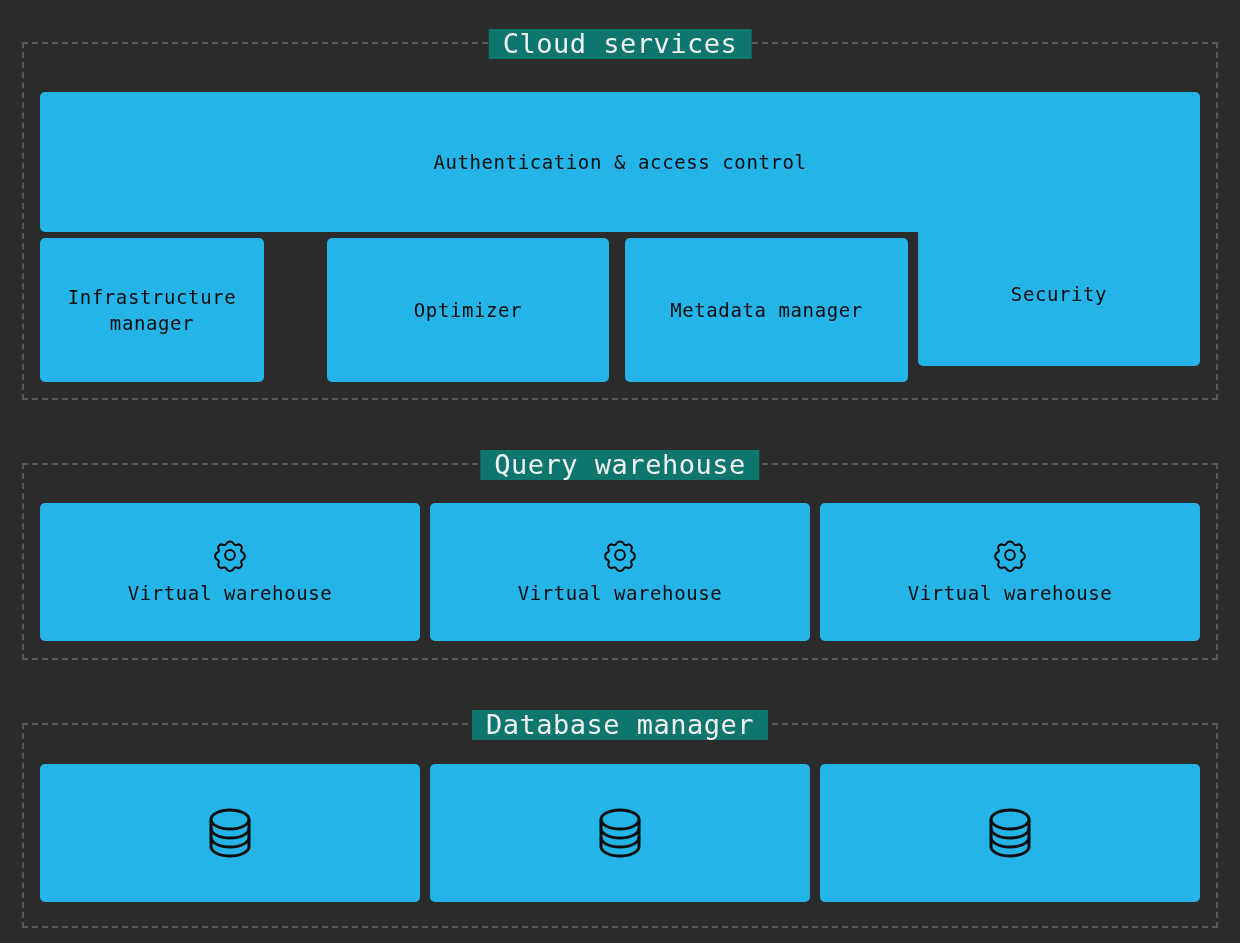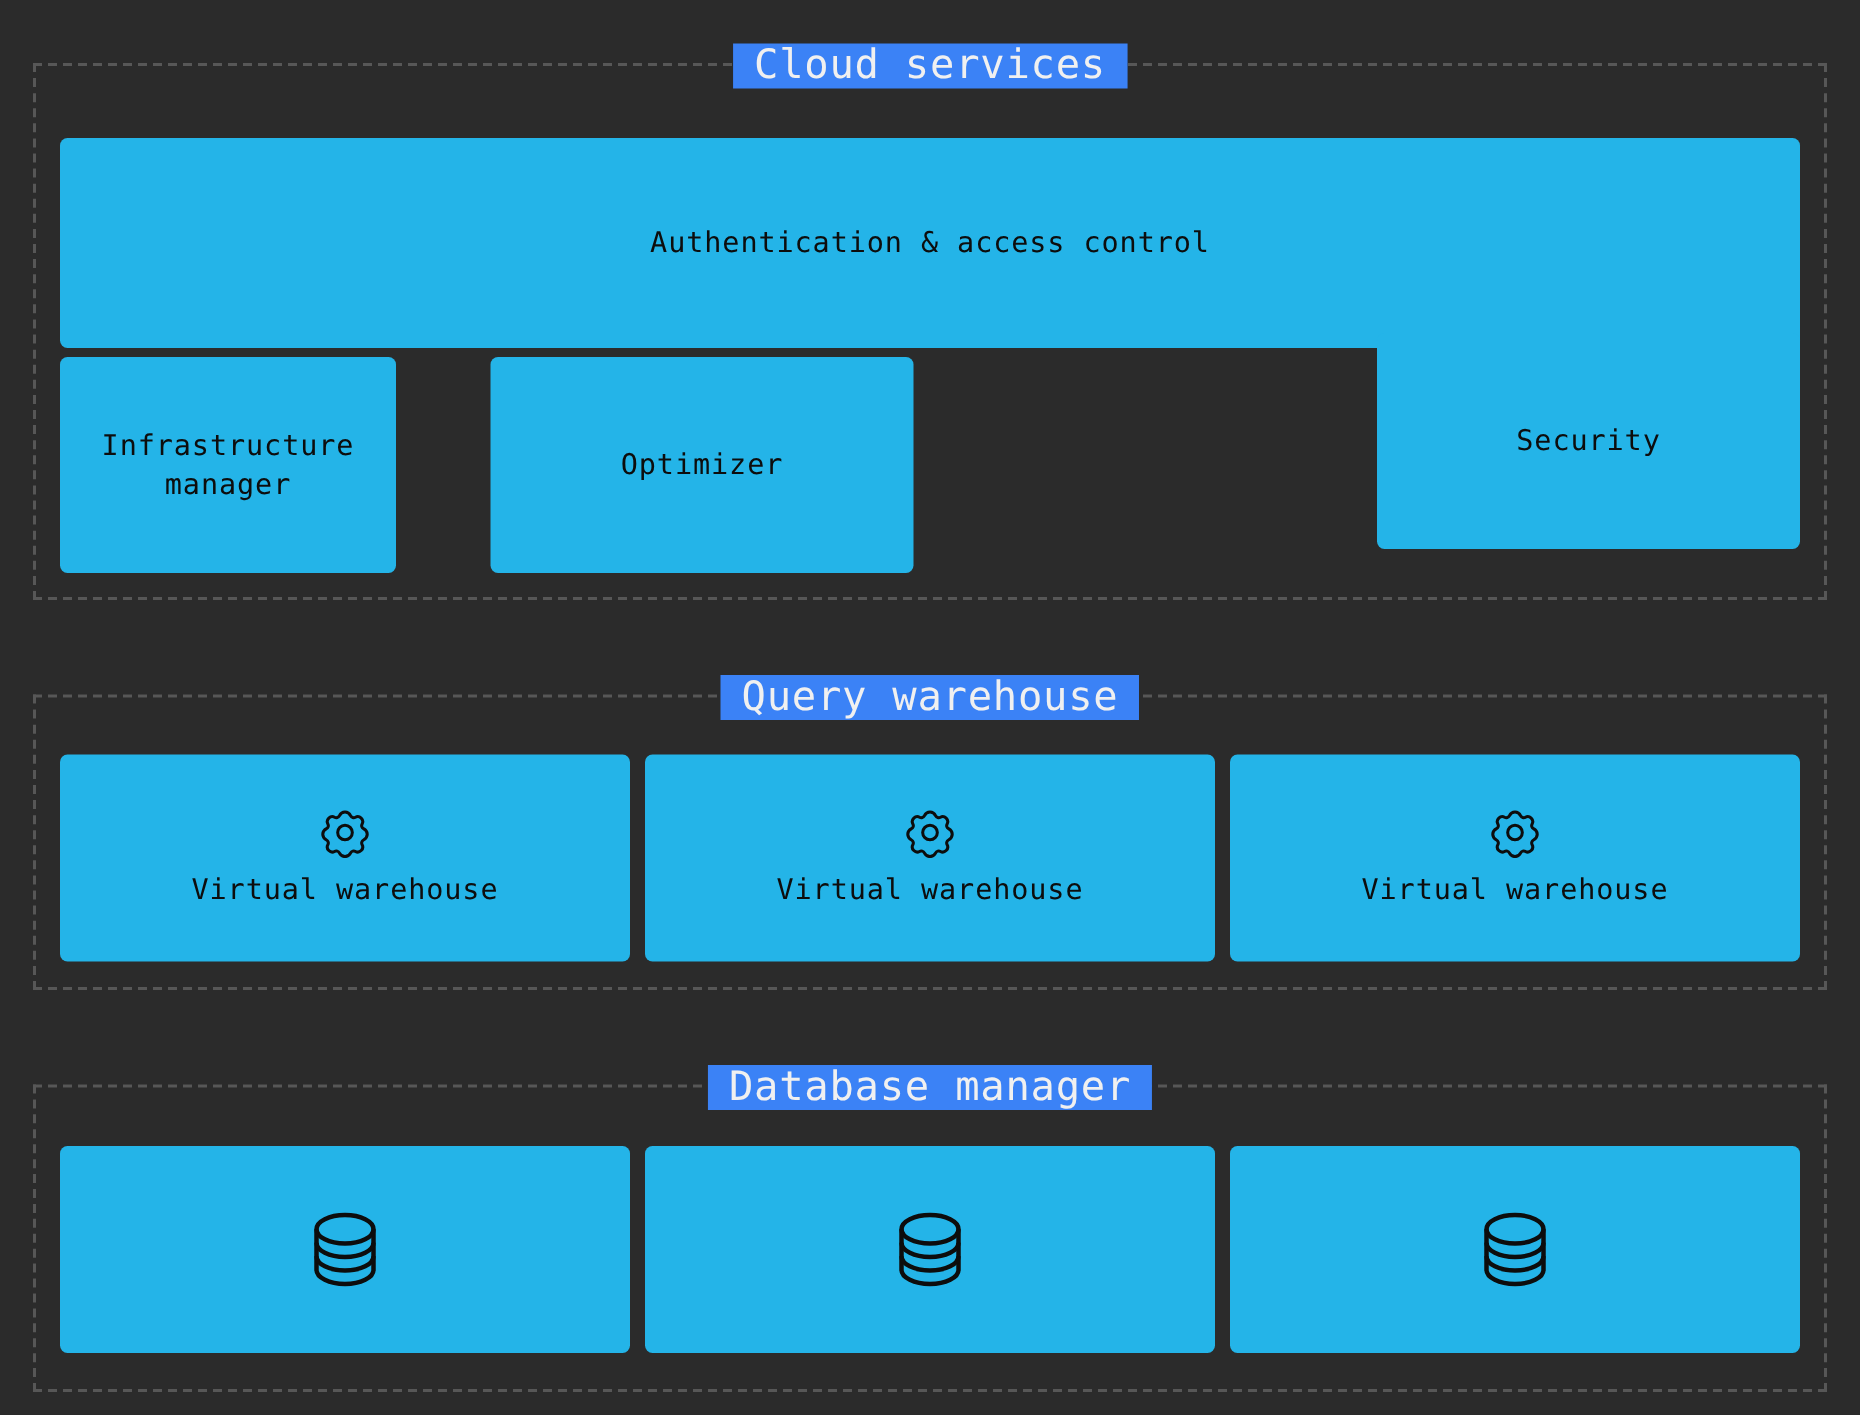--- a/index.html
+++ b/index.html
@@ -27,21 +27,21 @@
     position: absolute;
     box-sizing: border-box;
     border: 2px dashed #575757;
     background: transparent;
   }
   .group-title {
     position: absolute;
     top: -15px;
     left: 50%;
     transform: translateX(-50%);
-    background: #3b82f6;
+    background: #0f766e;
     color: #f0f0f0;
     font-size: 27px;
     line-height: 30px;
     letter-spacing: 0.5px;
     padding: 0 14px;
     white-space: nowrap;
     font-family: "DejaVu Sans Mono", "Liberation Mono", monospace;
   }
 
   
@@ -88,20 +88,23 @@
   </div>
 
   <div class="node" style="left:40px; top:238px; width:224px; height:144px;">
     <span class="label">Infrastructure manager</span>
   </div>
 
   <div class="node" style="left:327px; top:238px; width:282px; height:144px;">
     <span class="label">Optimizer</span>
   </div>
 
+  <div class="node" style="left:625px; top:238px; width:283px; height:144px;">
+    <span class="label">Metadata manager</span>
+  </div>
 
   <div class="node" style="left:918px; top:222px; width:282px; height:144px;">
     <span class="label">Security</span>
   </div>
 
   <div class="group" style="left:22px; top:463px; width:1196px; height:197px;">
     <div class="group-title">Query warehouse</div>
   </div>
 
   <div class="node" style="left:40px; top:503px; width:380px; height:138px;">

